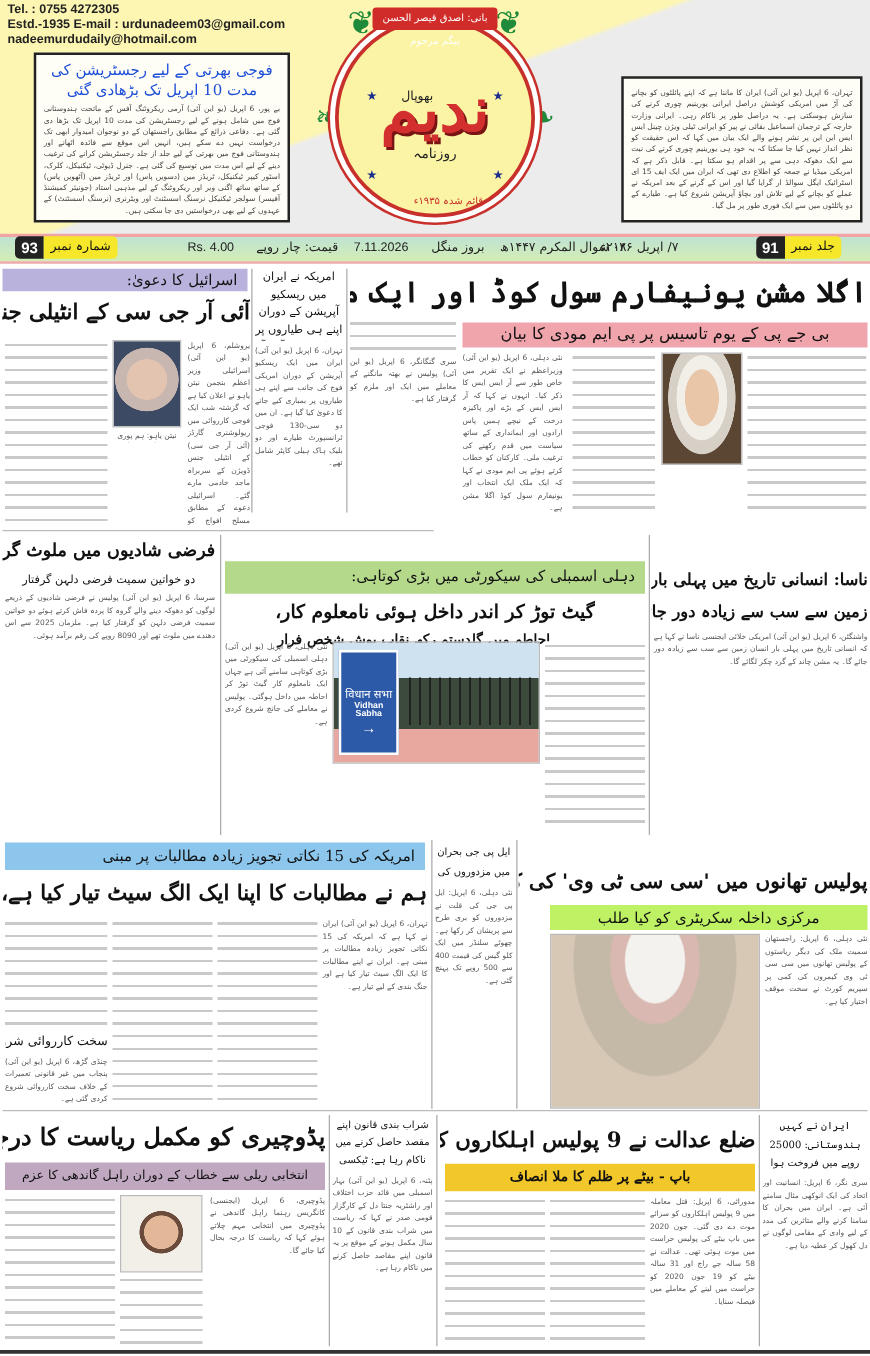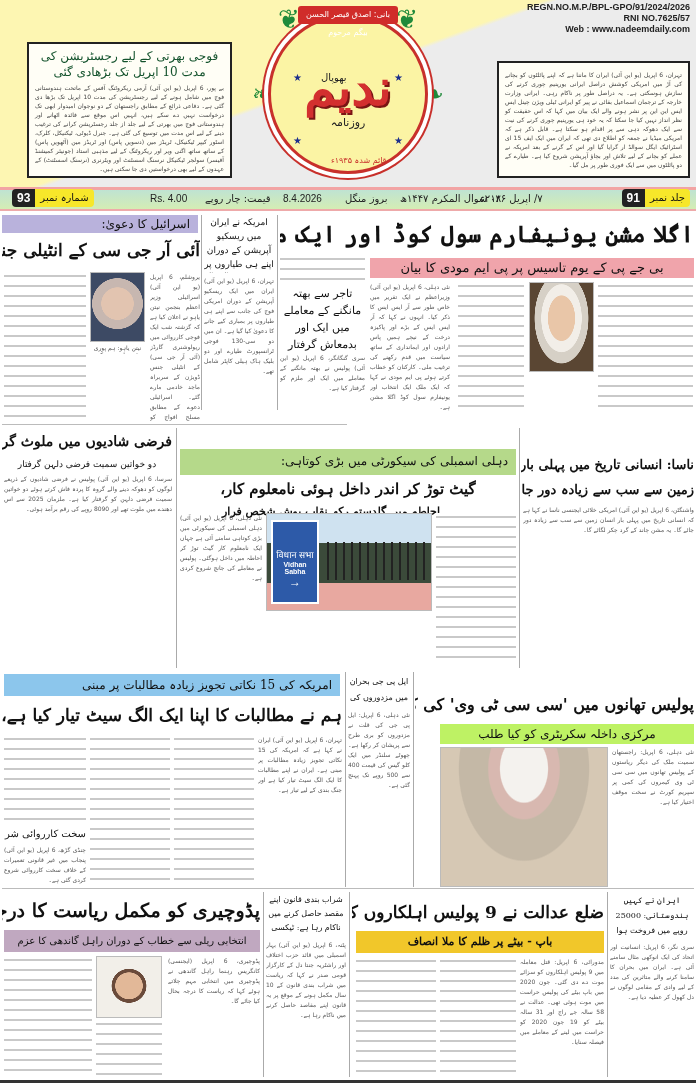--- a/index.html
+++ b/index.html
@@ -1,21 +1,21 @@
 <!DOCTYPE html>
 <html><head>
 <meta charset="utf-8">
 <style>
   * { box-sizing: border-box; margin: 0; padding: 0; }
   body { width: 696px; height: 1085px; background: #fff; font-family: "DejaVu Sans", sans-serif; position: relative; overflow: hidden; }
   .header { position: absolute; left: 0; top: 0; width: 696px; height: 188px; background: linear-gradient(160deg, #fdf6b2 0%, #fdf6b2 45%, #ececec 46%, #ececec 100%); }
   .contact { position: absolute; left: 6px; top: 2px; font-family: "Liberation Sans", sans-serif; font-weight: bold; font-size: 10px; color: #222; line-height: 12px; }
   .regn { position: absolute; right: 6px; top: 2px; font-family: "Liberation Sans", sans-serif; font-weight: bold; font-size: 9px; color: #222; line-height: 11px; text-align: right; }
   .box { position: absolute; background: #fffef6; border: 2px solid #222; padding: 4px 6px; direction: rtl; text-align: center; }
-  .box h3 { font-family: "DejaVu Serif", serif; font-size: 12px; line-height: 16px; color: #14532d; font-weight: normal; }
+  .box h3 { font-family: "DejaVu Serif", serif; font-size: 12px; line-height: 16px; color: #1d4ed8; font-weight: normal; }
   .box p { font-size: 6px; line-height: 9px; color: #444; text-align: justify; margin-top: 3px; }
   .logo { position: absolute; left: 258px; top: 4px; width: 180px; height: 178px; }
   .logo-circle { position: absolute; left: 10px; top: 10px; width: 160px; height: 160px; border-radius: 50%; background: #fbf4a4; border: 3px solid #c8302b; box-shadow: 0 0 0 4px #fff, 0 0 0 6px #c8302b; display:flex; align-items:center; justify-content:center; flex-direction: column; }
   .logo-ribbon { position: absolute; left: 40px; top: 2px; width: 100px; height: 18px; background: #d02c2a; border-radius: 3px; color: #fff; font-size: 8px; text-align: center; line-height: 18px; direction: rtl; }
   .logo-name { font-family: "DejaVu Serif", serif; font-size: 50px; color: #d32f2f; font-weight: bold; direction: rtl; text-shadow: 2px 2px 0 #7a1414; line-height: 56px; }
   .logo-sub { font-size: 11px; color: #222; direction: rtl; }
   .logo-city { position:absolute; left: 50px; top: 55px; font-size: 10px; color:#222; direction: rtl; }
   .logo-year { position:absolute; bottom: 6px; left: 60px; font-size: 8px; color:#c8302b; direction: rtl; }
   .leaf { position:absolute; color:#1f8a3a; font-size: 26px; }
   .star { position:absolute; color:#1b2e8c; font-size: 10px; }
@@ -33,24 +33,24 @@
   .photo { position:absolute; overflow:hidden; border: 1px solid #bbb; }
   .caption { font-size: 6px; color:#555; direction: rtl; text-align: center; }
   .vrule { position:absolute; width:1px; background:#aaa; }
   .hrule { position:absolute; height:1px; background:#bbb; }
   .lines { background: repeating-linear-gradient(#fff 0 3px, #c9c9c9 3px 5px, #fff 5px 10px); }
 </style>
 </head>
 <body>
 
 <div class="header">
-  <div class="regn">
-    <div>REGN.NO.M.P./BPL-GPO/91/2024/2026</div>
-    <div>RNI NO.7625/57</div>
-    <div>Web : www.nadeemdaily.com</div>
+  <div class="contact">
+    <div>Tel. : 0755  4272305</div>
+    <div>Estd.-1935   E-mail :  urdunadeem03@gmail.com</div>
+    <div>nadeemurdudaily@hotmail.com</div>
   </div>
 
   <div class="box" style="left:27px; top:42px; width:205px; height:136px;">
     <h3>فوجی بھرتی کے لیے رجسٹریشن کی مدت 10 اپریل تک بڑھادی گئی</h3>
     <p>بے پور، 6 اپریل (یو این آئی) آرمی ریکروٹنگ آفس کے ماتحت ہندوستانی فوج میں شامل ہونے کے لیے رجسٹریشن کی مدت 10 اپریل تک بڑھا دی گئی ہے۔ دفاعی ذرائع کے مطابق راجستھان کے دو نوجوان امیدوار ابھی تک درخواست نہیں دے سکے ہیں، انہیں اس موقع سے فائدہ اٹھانے اور ہندوستانی فوج میں بھرتی کے لیے جلد از جلد رجسٹریشن کرانے کی ترغیب دینے کے لیے اس مدت میں توسیع کی گئی ہے۔ جنرل ڈیوٹی، ٹیکنیکل، کلرک، اسٹور کیپر ٹیکنیکل، ٹریڈز مین (دسویں پاس) اور ٹریڈز مین (آٹھویں پاس) کے ساتھ ساتھ اگنی ویر اور ریکروٹنگ کے لیے مذہبی استاد (جونیئر کمیشنڈ آفیسر) سولجر ٹیکنیکل نرسنگ اسسٹنٹ اور ویٹرنری (نرسنگ اسسٹنٹ) کے عہدوں کے لیے بھی درخواستیں دی جا سکتی ہیں۔</p>
   </div>
 
   <div class="box" style="left:497px; top:61px; width:193px; height:117px;">
     <p>تہران، 6 اپریل (یو این آئی) ایران کا ماننا ہے کہ اپنے پائلٹوں کو بچانے کی آڑ میں امریکی کوشش دراصل ایرانی یورینیم چوری کرنے کی سازش ہوسکتی ہے۔ یہ دراصل طور پر ناکام رہی۔ ایرانی وزارت خارجہ کے ترجمان اسماعیل بقائی نے پیر کو ایرانی ٹیلی ویژن چینل ایس ایس این این پر نشر ہونے والے ایک بیان میں کہا کہ اس حقیقت کو نظر انداز نہیں کیا جا سکتا کہ یہ خود ہی یورینیم چوری کرنے کی نیت سے ایک دھوکہ دہی سے پر اقدام ہو سکتا ہے۔ قابل ذکر ہے کہ امریکی میڈیا نے جمعہ کو اطلاع دی تھی کہ ایران میں ایک ایف 15 ای اسٹرائیک ایگل سوالڈ ار گرایا گیا اور اس کے گرنے کے بعد امریکہ نے عملے کو بچانے کے لیے تلاش اور بچاؤ آپریشن شروع کیا ہے۔ طیارے کے دو پائلٹوں میں سے ایک فوری طور پر مل گیا۔</p>
   </div>
@@ -74,25 +74,25 @@
   </div>
 </div>
 
 <div class="datebar">
   <div class="issue" style="position:absolute; left:12px;">
     <span class="numbox">93</span>
     <span class="labbox">شمارہ نمبر</span>
   </div>
   <span class="datetext" style="position:absolute; left:150px; font-family:'Liberation Sans',sans-serif;">Rs. 4.00</span>
   <span class="datetext" style="position:absolute; left:205px;">قیمت: چار روپے</span>
-  <span class="datetext" style="position:absolute; left:283px; font-family:'Liberation Sans',sans-serif;">8.4.2026</span>
+  <span class="datetext" style="position:absolute; left:283px; font-family:'Liberation Sans',sans-serif;">7.11.2026</span>
   <span class="datetext" style="position:absolute; left:345px;">بروز منگل</span>
   <span class="datetext" style="position:absolute; left:400px;">۱۸ شوال المکرم ۱۴۴۷ھ</span>
   <span class="datetext" style="position:absolute; left:480px;">۷/ اپریل ۲۰۲۶ء</span>
-  <div class="issue" style="position:absolute; right:6px;">
+  <div class="issue" style="position:absolute; right:23px;">
     <span class="numbox">91</span>
     <span class="labbox">جلد نمبر</span>
   </div>
 </div>
 
 <div class="col" style="left:2px; top:215px; width:196px; height:18px; background:#b9b2dc;">
   <div class="kicker" style="text-align:right;">اسرائیل کا دعویٰ:</div>
 </div>
 <div class="headline col" style="left:2px; top:236px; width:198px; height:28px; font-size:17px; line-height:28px;">آئی آر جی سی کے انٹیلی جنس چیف اور قدس فورس کے کمانڈر مارے گئے</div>
 <div class="col lines" style="left:4px; top:272px; width:82px; height:150px;"></div>
@@ -106,21 +106,20 @@
 <div class="col body-text" style="left:204px; top:276px; width:70px; height:136px;">تہران، 6 اپریل (یو این آئی) ایران میں ایک ریسکیو آپریشن کے دوران امریکی فوج کی جانب سے اپنے ہی طیاروں پر بمباری کیے جانے کا دعویٰ کیا گیا ہے۔ ان میں دو سی-130 فوجی ٹرانسپورٹ طیارے اور دو بلیک ہاک ہیلی کاپٹر شامل تھے۔</div>
 
 <div class="vrule" style="left:277px; top:215px; height:195px;"></div>
 
 <div class="headline col" style="left:280px; top:218px; width:414px; height:32px; font-size:23px; line-height:32px;">اگلا مشن یونیفارم سول کوڈ اور ایک ملک - ایک انتخاب ہوگا</div>
 <div class="col" style="left:370px; top:258px; width:324px; height:20px; background:#f0a4ab;">
   <div class="headline" style="font-size:13px; line-height:20px; font-weight:normal;">بی جے پی کے یوم تاسیس پر پی ایم مودی کا بیان</div>
 </div>
 <div class="col body-text" style="left:280px; top:255px; width:85px; height:165px;">
   <div class="lines" style="height:30px;"></div>
-  <div class="headline" style="white-space:normal; font-size:11px; line-height:17px; font-weight:normal; color:#111;">تاجر سے بھتہ مانگنے کے معاملے میں ایک اور بدمعاش گرفتار</div>
   <div>سری گنگانگر، 6 اپریل (یو این آئی) پولیس نے بھتہ مانگنے کے معاملے میں ایک اور ملزم کو گرفتار کیا ہے۔</div>
 </div>
 <div class="col body-text" style="left:370px; top:282px; width:80px; height:130px;">نئی دہلی، 6 اپریل (یو این آئی) وزیراعظم نے ایک تقریر میں خاص طور سے آر ایس ایس کا ذکر کیا۔ انہوں نے کہا کہ آر ایس ایس کے بڑے اور پاکیزہ درخت کے نیچے ہمیں پاس ارادوں اور ایمانداری کے ساتھ سیاست میں قدم رکھنے کی ترغیب ملی۔ کارکنان کو خطاب کرتے ہوئے پی ایم مودی نے کہا کہ ایک ملک ایک انتخاب اور یونیفارم سول کوڈ اگلا مشن ہے۔</div>
 <div class="photo" style="left:529px; top:282px; width:65px; height:90px; background: radial-gradient(ellipse at 50% 40%, #e9c6a8 0 30%, #f2eee8 31% 45%, #d6d0c6 46% 60%, #5a4633 61%);"></div>
 <div class="col lines" style="left:458px; top:282px; width:66px; height:130px;"></div>
 <div class="col lines" style="left:598px; top:282px; width:95px; height:130px;"></div>
 
 <div class="hrule" style="left:2px; top:424px; width:345px;"></div>
 <div class="headline col" style="left:2px; top:428px; width:170px; height:26px; font-size:14px; line-height:26px;">فرضی شادیوں میں ملوث گروہ کا پردہ فاش</div>
 <div class="headline col" style="left:2px; top:456px; width:170px; height:16px; font-size:9px; line-height:16px; font-weight:normal;">دو خواتین سمیت فرضی دلہن گرفتار</div>

